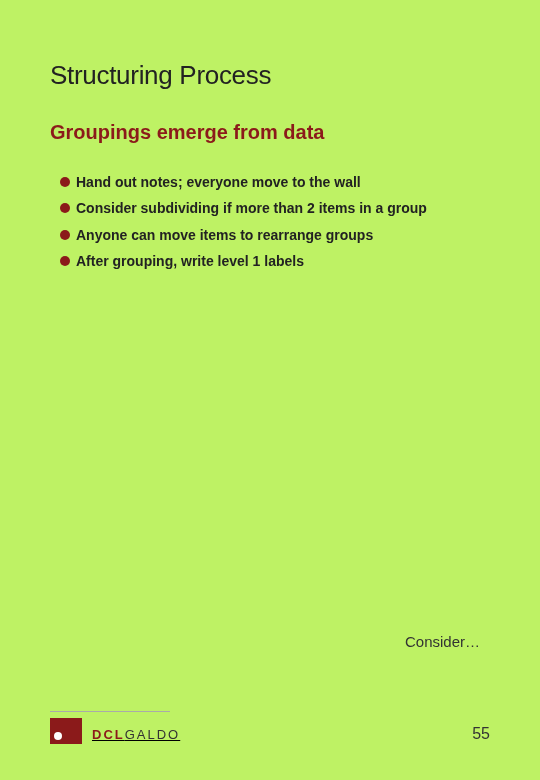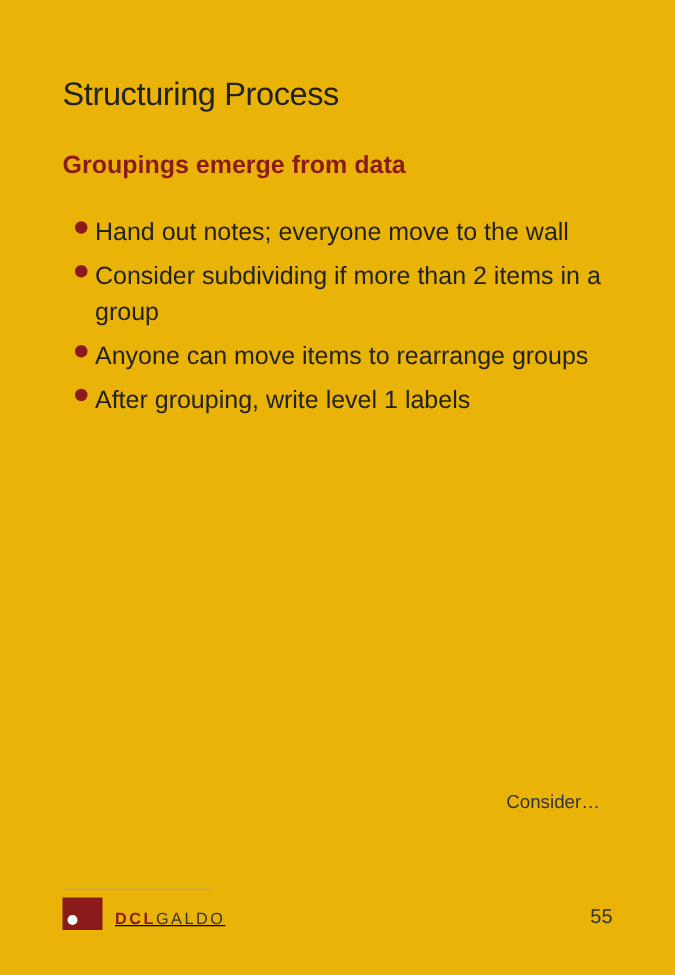--- a/index.html
+++ b/index.html
@@ -13,21 +13,21 @@
       height: 780px;
       background: #ffffff;
       font-family: Arial, Helvetica, sans-serif;
       position: relative;
       overflow: hidden;
     }
 
     .slide-container {
       width: 540px;
       height: 780px;
-      background: #eab308;
+      background: #bef264;
       position: relative;
       padding: 60px 50px 40px 50px;
     }
 
     .slide-title {
       font-size: 26px;
       font-weight: normal;
       color: #222222;
       margin-bottom: 30px;
       letter-spacing: -0.3px;
@@ -39,26 +39,27 @@
       color: #8b1a1a;
       margin-bottom: 28px;
     }
 
     .bullet-list {
       margin-left: 10px;
       list-style: none;
     }
 
     .bullet-item {
-      font-size: 20px;
+      font-size: 14px;
       color: #222222;
       line-height: 1.5;
       margin-bottom: 6px;
       display: flex;
       align-items: flex-start;
+      font-weight: bold;
     }
 
     .bullet-dot {
       display: inline-block;
       width: 10px;
       height: 10px;
       background: #8b1a1a;
       border-radius: 50%;
       margin-top: 5px;
       margin-right: 6px;

